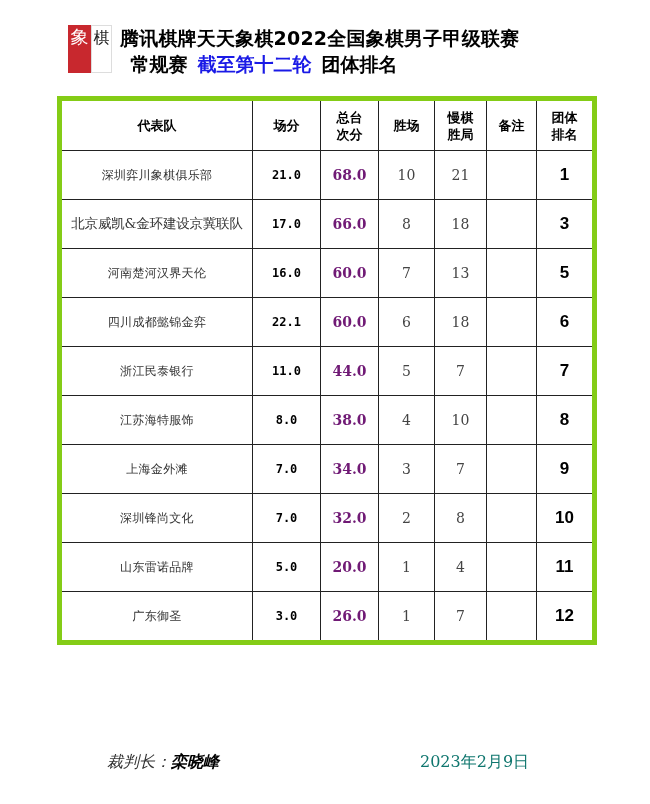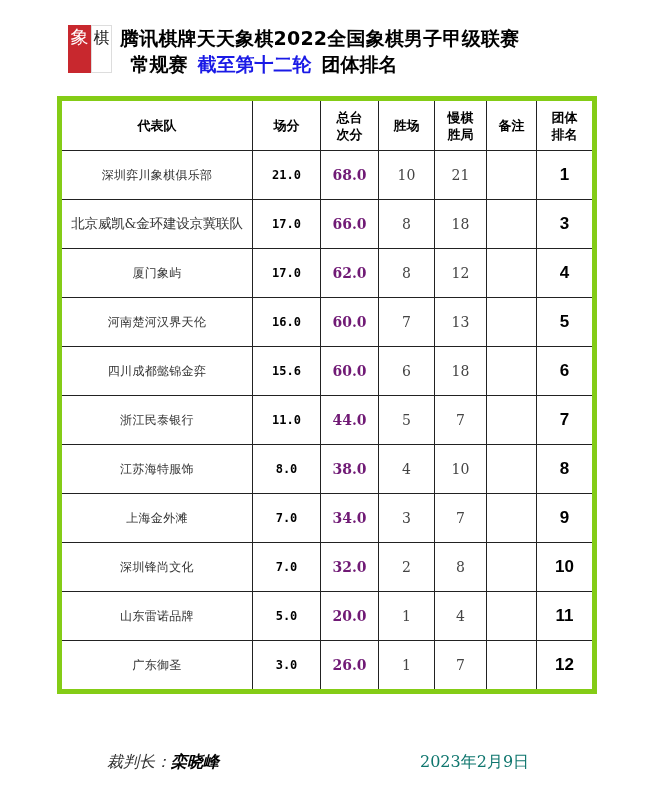--- a/index.html
+++ b/index.html
@@ -82,40 +82,31 @@
     <tr>
       <td class="team narrow">北京威凯&amp;金环建设京冀联队</td>
       <td class="pts">17.0</td>
       <td class="game">66.0</td>
       <td class="num">8</td>
       <td class="num">18</td>
       <td></td>
       <td class="rank">3</td>
     </tr>
     <tr>
-      <td class="team">厦门象屿</td>
-      <td class="pts">17.0</td>
-      <td class="game">62.0</td>
-      <td class="num">8</td>
-      <td class="num">12</td>
-      <td></td>
-      <td class="rank">4</td>
-    </tr>
-    <tr>
       <td class="team">河南楚河汉界天伦</td>
       <td class="pts">16.0</td>
       <td class="game">60.0</td>
       <td class="num">7</td>
       <td class="num">13</td>
       <td></td>
       <td class="rank">5</td>
     </tr>
     <tr>
       <td class="team">四川成都懿锦金弈</td>
-      <td class="pts">15.6</td>
+      <td class="pts">22.1</td>
       <td class="game">60.0</td>
       <td class="num">6</td>
       <td class="num">18</td>
       <td></td>
       <td class="rank">6</td>
     </tr>
     <tr>
       <td class="team">浙江民泰银行</td>
       <td class="pts">11.0</td>
       <td class="game">44.0</td>

